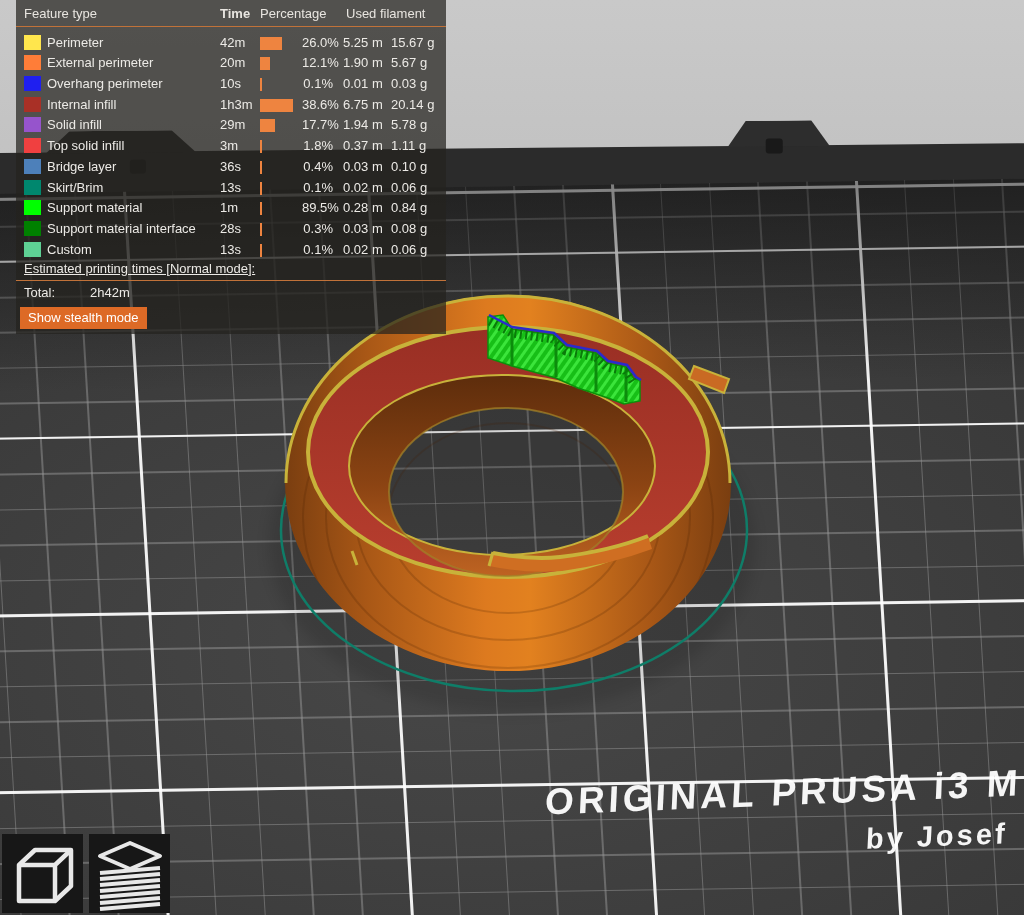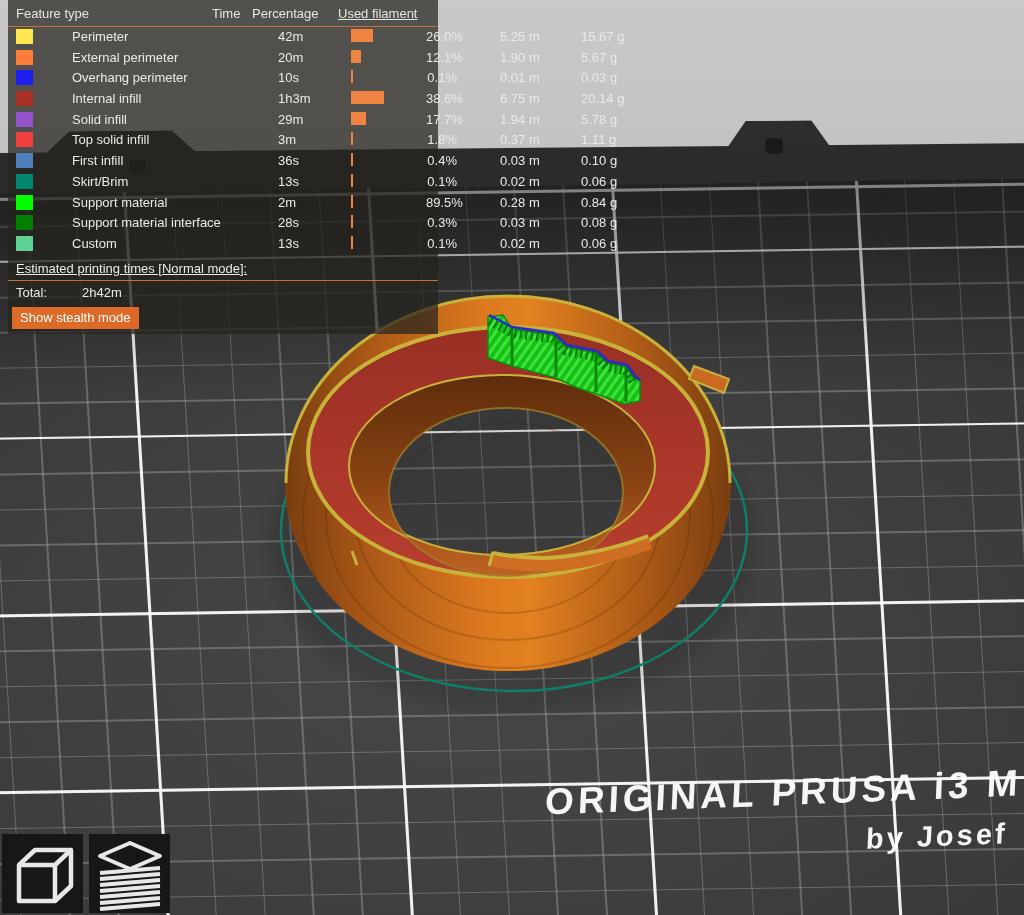--- a/index.html
+++ b/index.html
@@ -38,30 +38,30 @@
     white-space:nowrap;transform:rotate(-2.3deg) skewX(-5deg);
   }
   .brand2{
     position:absolute;left:866px;top:820px;font-size:29px;font-weight:bold;letter-spacing:3px;
     white-space:nowrap;transform:rotate(-2.3deg) skewX(-5deg);
   }
   
   .model{position:absolute;left:0;top:0;pointer-events:none;}
   
   .legend{
-    position:absolute;left:8px;top:0;width:430px;background:rgba(36,34,31,.72);
+    position:absolute;left:16px;top:0;width:430px;background:rgba(36,34,31,.72);
     color:#eceae6;font-size:13px;padding-bottom:5px;
   }
   .lhead{display:flex;padding:6px 8px 4px 8px;color:#e8e5e0;}
   .lhead .h1{width:196px;flex:none;}
-  .lhead .h2{width:40px;flex:none;}
+  .lhead .h2{width:40px;flex:none;font-weight:bold;}
   .lhead .h3{width:86px;flex:none;}
-  .lhead .h4{flex:none;text-decoration:underline;}
+  .lhead .h4{flex:none;}
   .ldiv{height:1px;background:#c17239;margin:1px 0 2px 0;}
-  .lrow{display:flex;align-items:flex-start;height:20.7px;padding-left:8px;gap:33px;}
+  .lrow{display:flex;align-items:flex-end;height:20.7px;padding-left:8px;}
   .sw{width:17px;height:15px;flex:none;margin-right:6px;}
   .lbl{width:173px;flex:none;white-space:nowrap;overflow:visible;}
   .tm{width:40px;flex:none;}
   .barbox{width:42px;flex:none;height:13px;}
   .barbox i{display:block;height:13px;background:#ee8440;}
   .pct{width:31px;flex:none;text-align:right;}
   .fm{width:44px;flex:none;margin-left:10px;}
   .fg{flex:none;margin-left:4px;}
   .esttitle{padding:4px 8px 3px 8px;text-decoration:underline;}
   .est-row{display:flex;padding:2px 8px 3px 8px;}
@@ -235,21 +235,21 @@
           <span class="tm">3m</span>
           <span class="barbox">
             <i style="width: 2px; background: rgb(238, 132, 64);"></i>
           </span>
           <span class="pct">1.8%</span>
           <span class="fm">0.37 m</span>
           <span class="fg">1.11 g</span>
         </div>
         <div class="lrow">
           <span class="sw" style="background: rgb(77, 128, 186);"></span>
-          <span class="lbl">First infill</span>
+          <span class="lbl">Bridge layer</span>
           <span class="tm">36s</span>
           <span class="barbox">
             <i style="width: 2px; background: rgb(238, 132, 64);"></i>
           </span>
           <span class="pct">0.4%</span>
           <span class="fm">0.03 m</span>
           <span class="fg">0.10 g</span>
         </div>
         <div class="lrow">
           <span class="sw" style="background: rgb(0, 135, 110);"></span>
@@ -258,21 +258,21 @@
           <span class="barbox">
             <i style="width: 2px; background: rgb(238, 132, 64);"></i>
           </span>
           <span class="pct">0.1%</span>
           <span class="fm">0.02 m</span>
           <span class="fg">0.06 g</span>
         </div>
         <div class="lrow">
           <span class="sw" style="background: rgb(0, 255, 0);"></span>
           <span class="lbl">Support material</span>
-          <span class="tm">2m</span>
+          <span class="tm">1m</span>
           <span class="barbox">
             <i style="width: 2px; background: rgb(238, 132, 64);"></i>
           </span>
           <span class="pct">89.5%</span>
           <span class="fm">0.28 m</span>
           <span class="fg">0.84 g</span>
         </div>
         <div class="lrow">
           <span class="sw" style="background: rgb(0, 128, 0);"></span>
           <span class="lbl">Support material interface</span>

